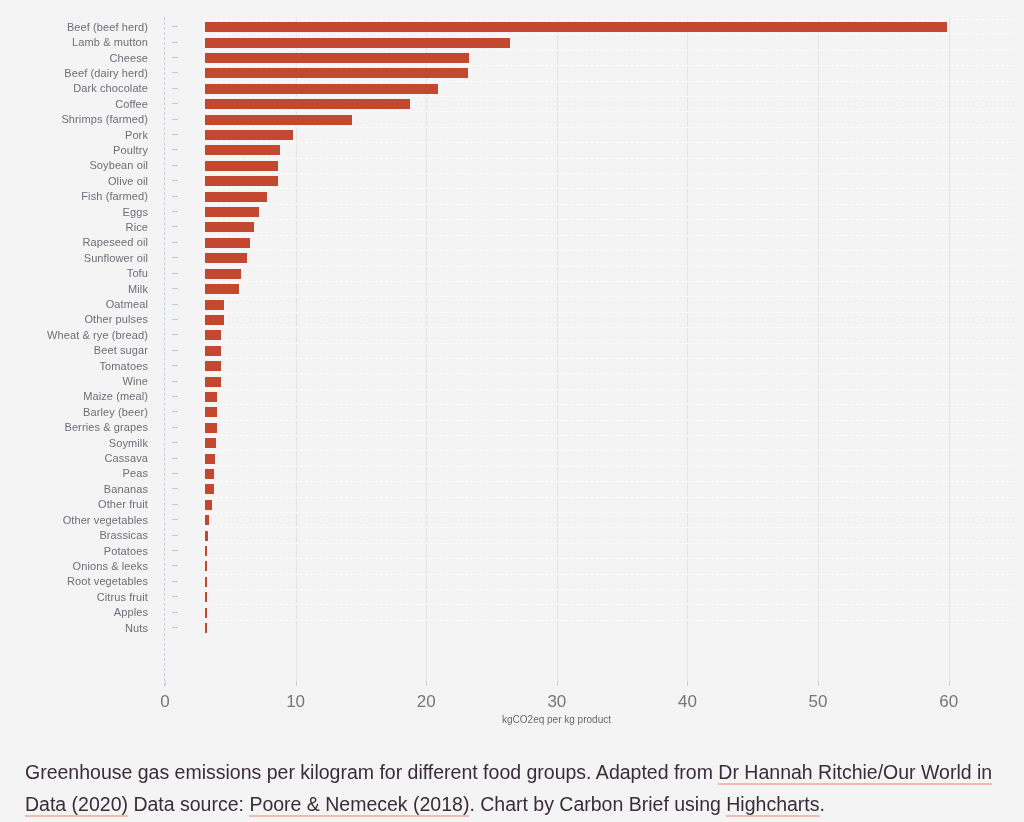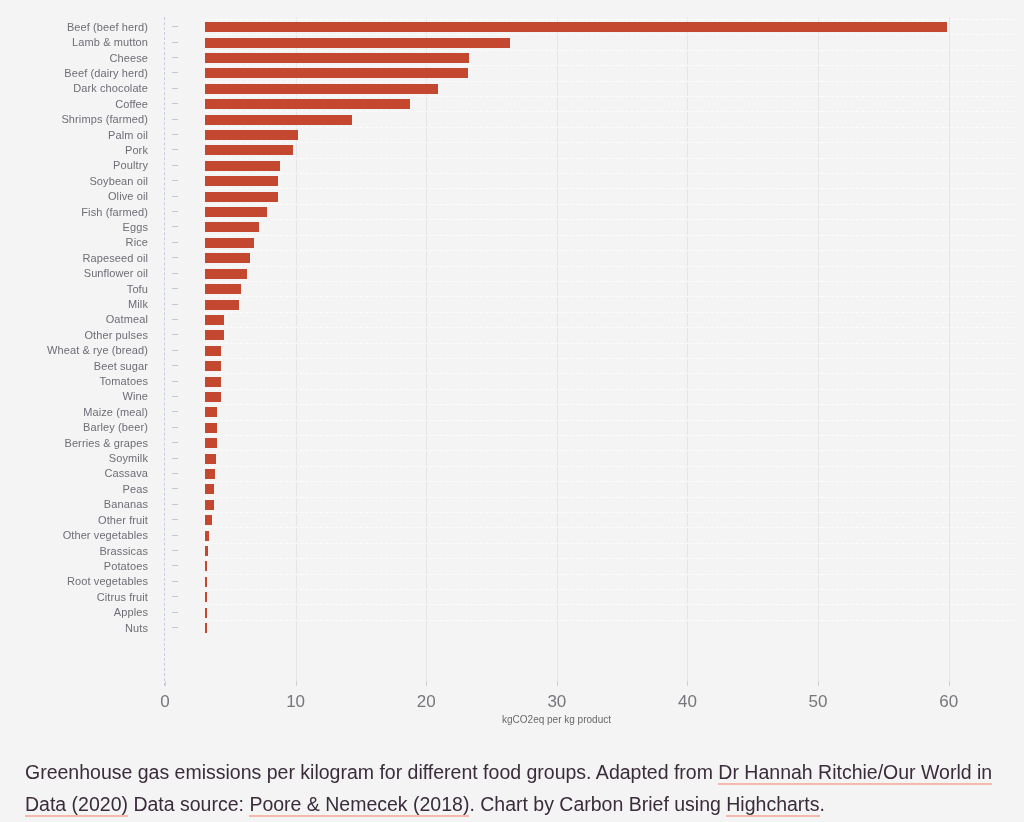--- a/index.html
+++ b/index.html
@@ -204,29 +204,20 @@
       <div class="row">
         <div class="row-label">Shrimps (farmed)</div>
         <div class="row-dash-zone">
           <div class="row-dash"></div>
         </div>
         <div class="row-track">
           <div class="bar" title="Shrimps (farmed): 11.8" style="width: 18.1538%;"></div>
         </div>
       </div>
       <div class="row">
-        <div class="row-label">Palm oil</div>
-        <div class="row-dash-zone">
-          <div class="row-dash"></div>
-        </div>
-        <div class="row-track">
-          <div class="bar" title="Palm oil: 7.5" style="width: 11.5385%;"></div>
-        </div>
-      </div>
-      <div class="row">
         <div class="row-label">Pork</div>
         <div class="row-dash-zone">
           <div class="row-dash"></div>
         </div>
         <div class="row-track">
           <div class="bar" title="Pork: 7.1" style="width: 10.9231%;"></div>
         </div>
       </div>
       <div class="row">
         <div class="row-label">Poultry</div>
@@ -462,20 +453,29 @@
           <div class="bar" title="Brassicas: 0.25" style="width: 0.384615%;"></div>
         </div>
       </div>
       <div class="row">
         <div class="row-label">Potatoes</div>
         <div class="row-dash-zone">
           <div class="row-dash"></div>
         </div>
         <div class="row-track">
           <div class="bar" title="Potatoes: 0.2" style="width: 0.307692%;"></div>
+        </div>
+      </div>
+      <div class="row">
+        <div class="row-label">Onions &amp; leeks</div>
+        <div class="row-dash-zone">
+          <div class="row-dash"></div>
+        </div>
+        <div class="row-track">
+          <div class="bar" title="Onions &amp; leeks: 0.2" style="width: 0.307692%;"></div>
         </div>
       </div>
       <div class="row">
         <div class="row-label">Root vegetables</div>
         <div class="row-dash-zone">
           <div class="row-dash"></div>
         </div>
         <div class="row-track">
           <div class="bar" title="Root vegetables: 0.15" style="width: 0.230769%;"></div>
         </div>

